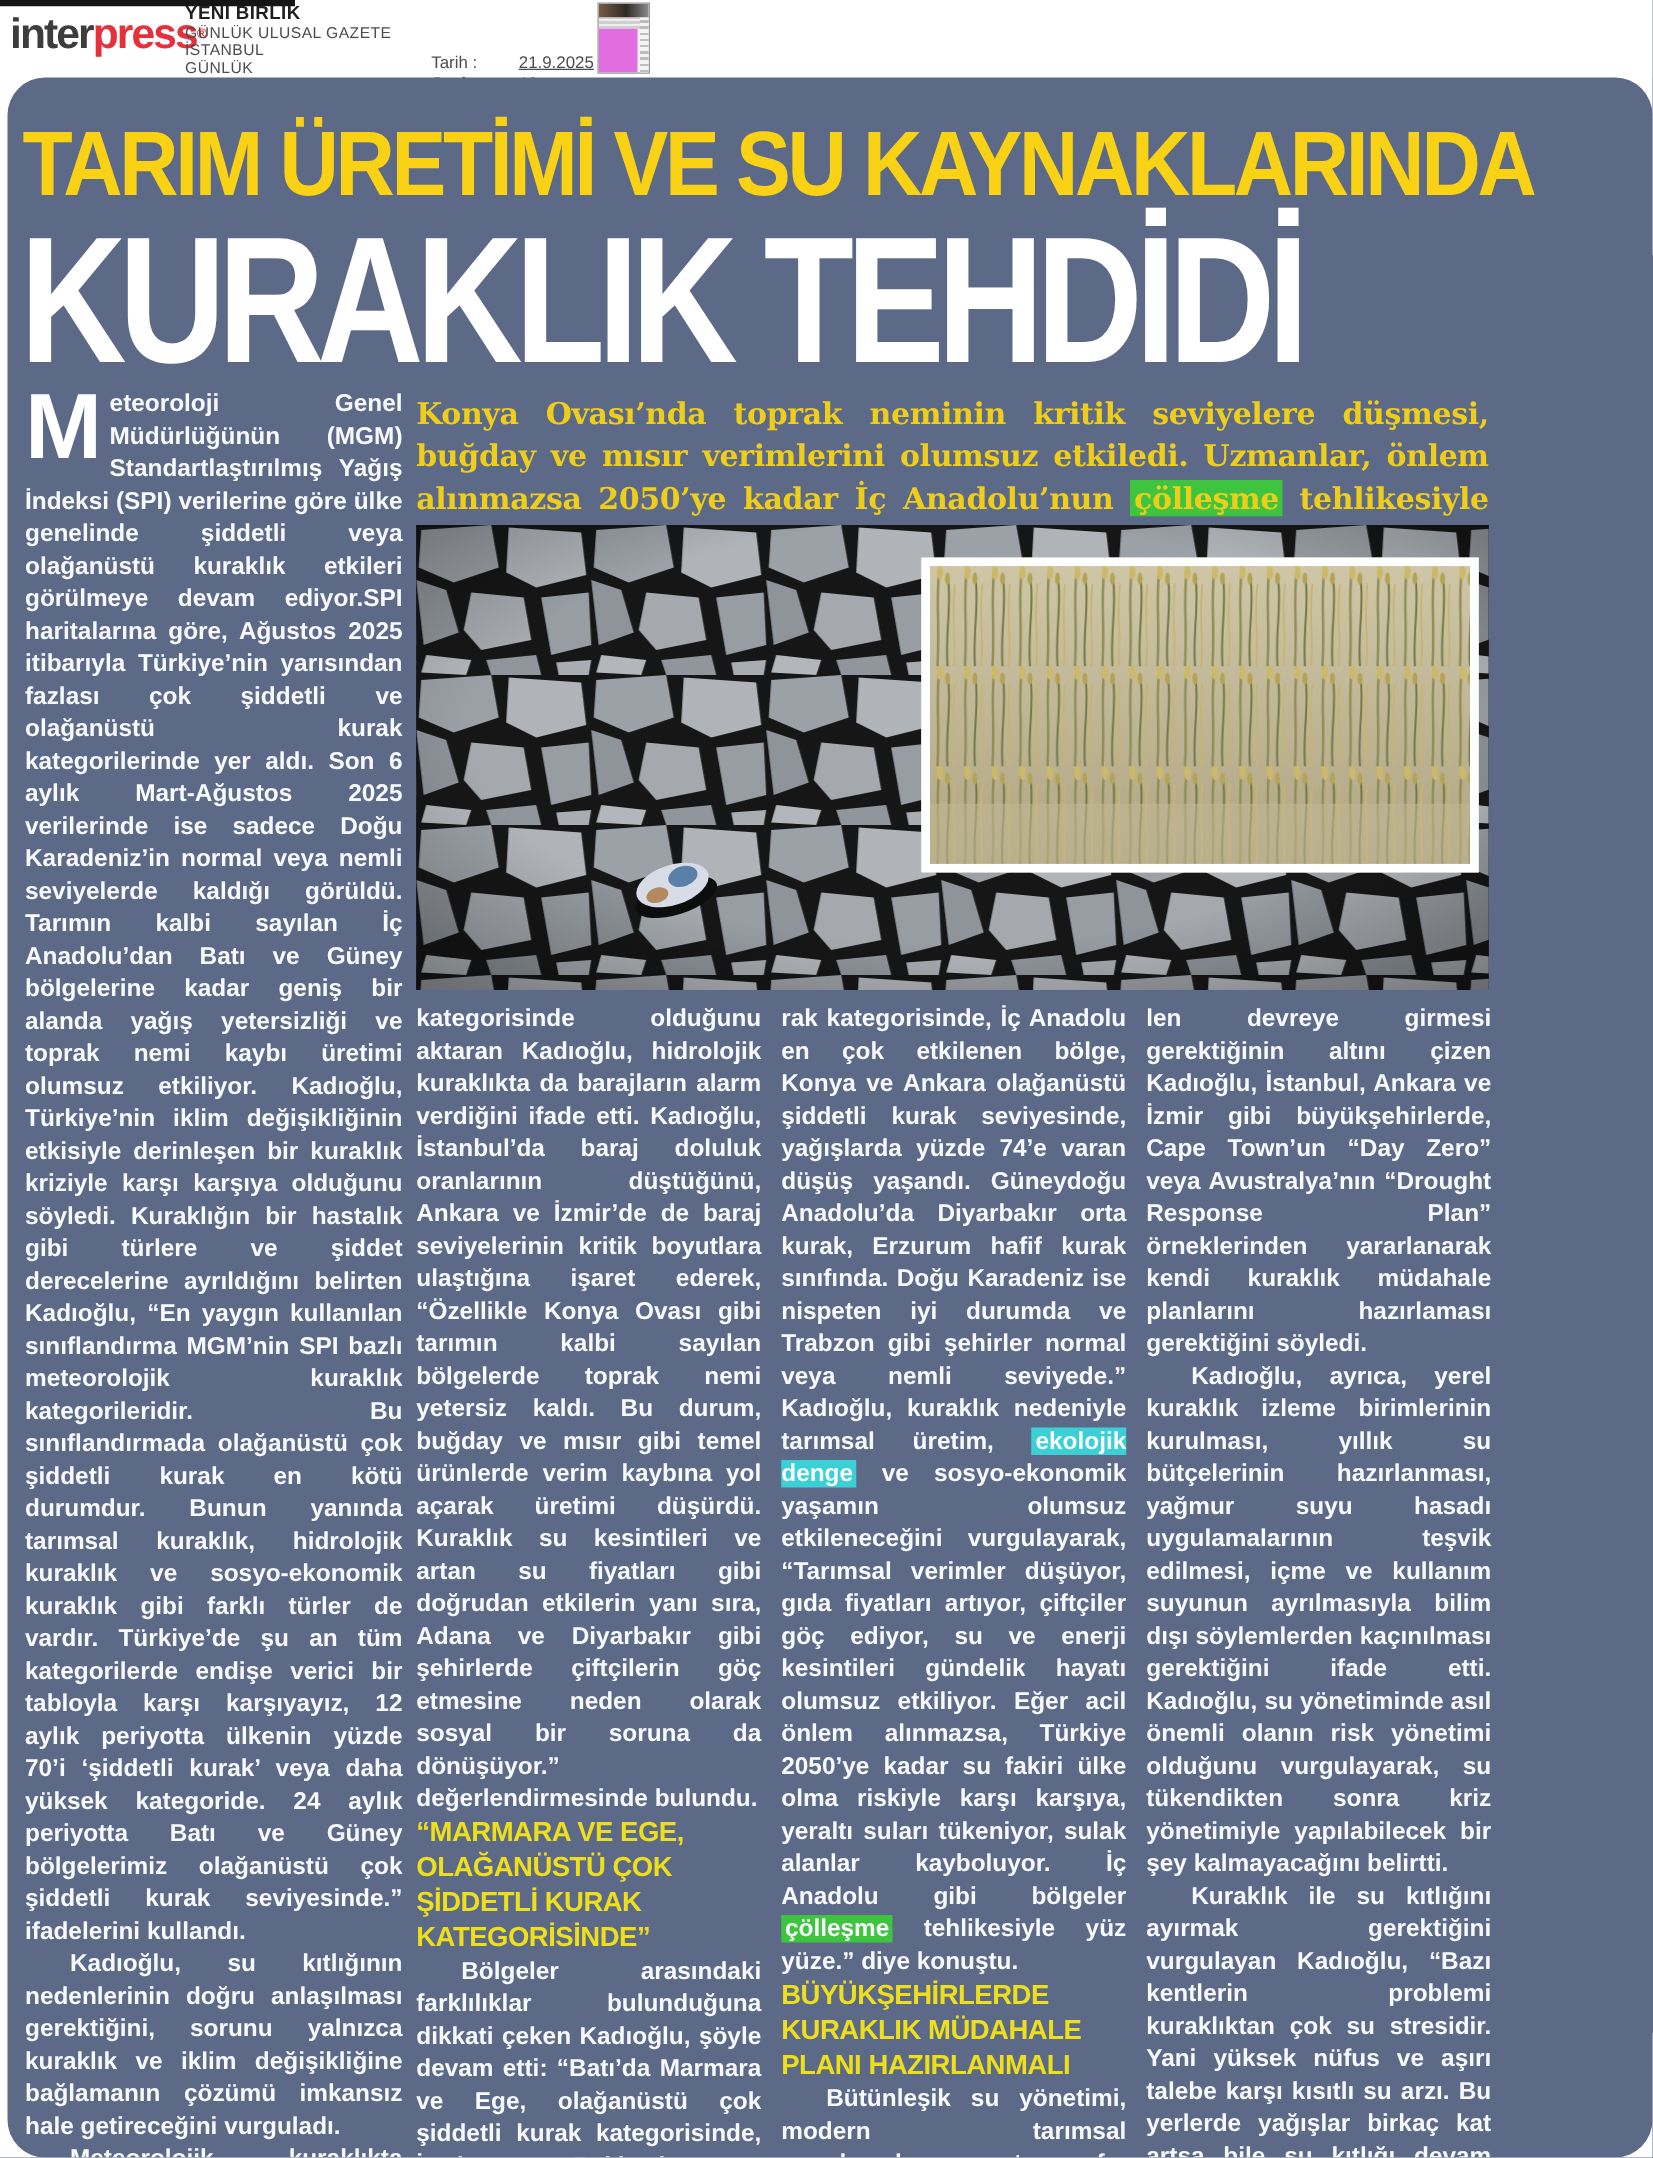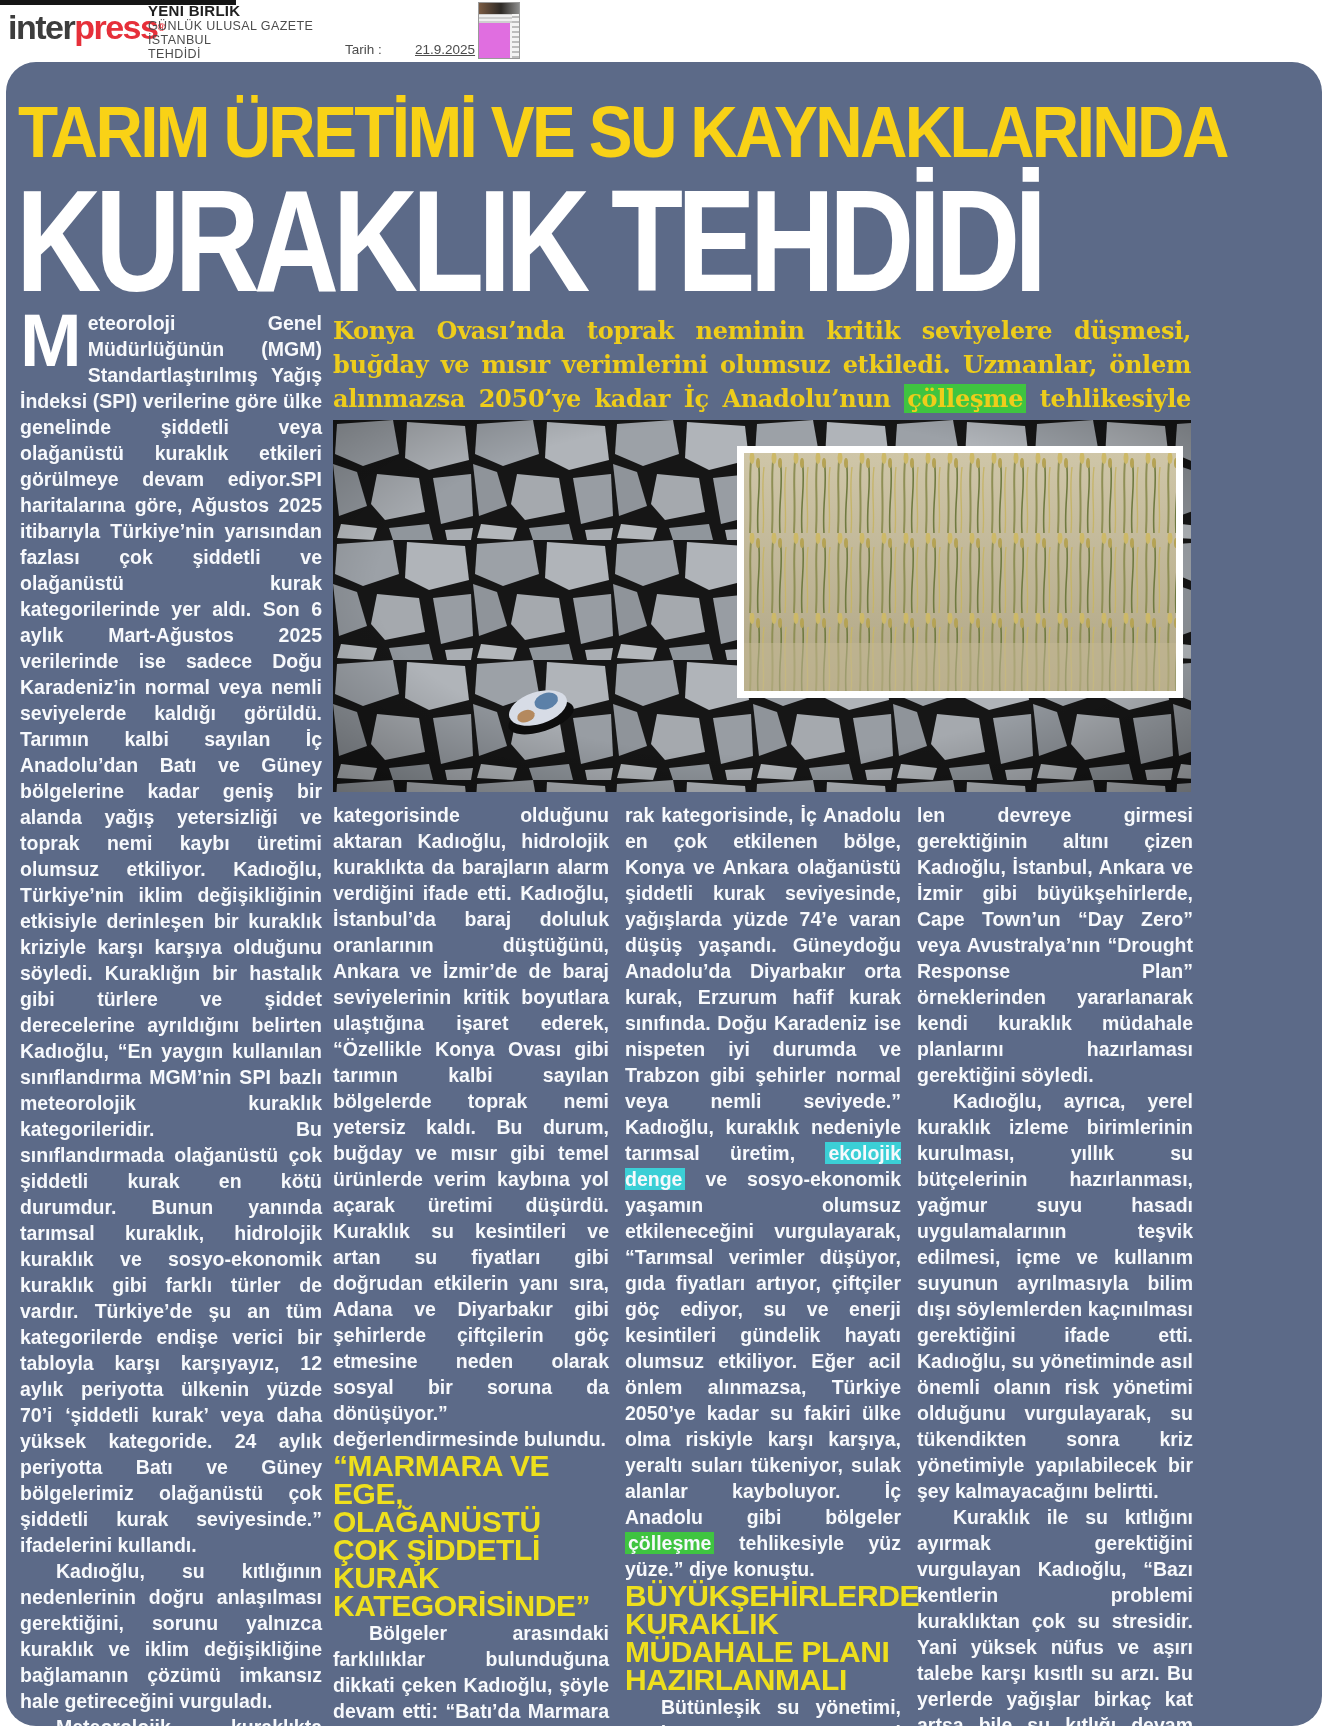--- a/index.html
+++ b/index.html
@@ -38,36 +38,36 @@
   .col1{position:absolute;left:14px;top:248px;width:302px;}
   .dropcap{float:left;font-size:74px;line-height:54px;padding:4px 6px 0 0;font-weight:bold;color:#ffffff;}
   .lead{position:absolute;left:327px;top:252px;width:858px;font-family:"DejaVu Serif",serif;
     font-weight:bold;font-size:24px;line-height:34px;letter-spacing:-.3px;color:#eecd1b;text-align:justify;}
   .hl-green{background:#3fc440;padding:0 3px;}
   .hl-cyan{background:#3bcfd6;padding:0 3px;}
   .photo{position:absolute;left:327px;top:358px;width:858px;height:372px;background:#141414;}
   .inset{position:absolute;left:404px;top:26px;width:446px;height:252px;border:7px solid #ffffff;box-sizing:border-box;background:#c7bd9e;}
   .cols{position:absolute;left:327px;top:740px;width:862px;display:flex;gap:16px;}
   .col{width:276px;}
-  .subhead{color:#eedf1d;font-weight:bold;font-size:30px;line-height:28px;letter-spacing:-.4px;
+  .subhead{color:#eedf1d;font-weight:bold;font-size:22px;line-height:28px;letter-spacing:-.4px;
     margin:12px 0 8px;text-align:left;text-indent:0;}
 </style>
 </head>
 <body>
 
 <div class="header">
   <div class="scan-bar"></div>
   <div class="logo">
     <span class="inter">inter</span><span class="press">press</span><span class="reg">®</span>
   </div>
   <div class="pub">
     <div class="pub-name">YENİ BİRLİK</div>
     <div class="pub-line">GÜNLÜK ULUSAL GAZETE</div>
     <div class="pub-line">İSTANBUL</div>
-    <div class="pub-line">TEHDİDİ</div>
+    <div class="pub-line">GÜNLÜK</div>
   </div>
   <div class="meta">
     <div class="meta-row">
       <span class="meta-label">Tarih :</span>
       <span class="meta-value">21.9.2025</span>
     </div>
     <div class="meta-row">
       <span class="meta-label">Sayfa :</span>
       <span class="meta-value">10</span>
     </div>

